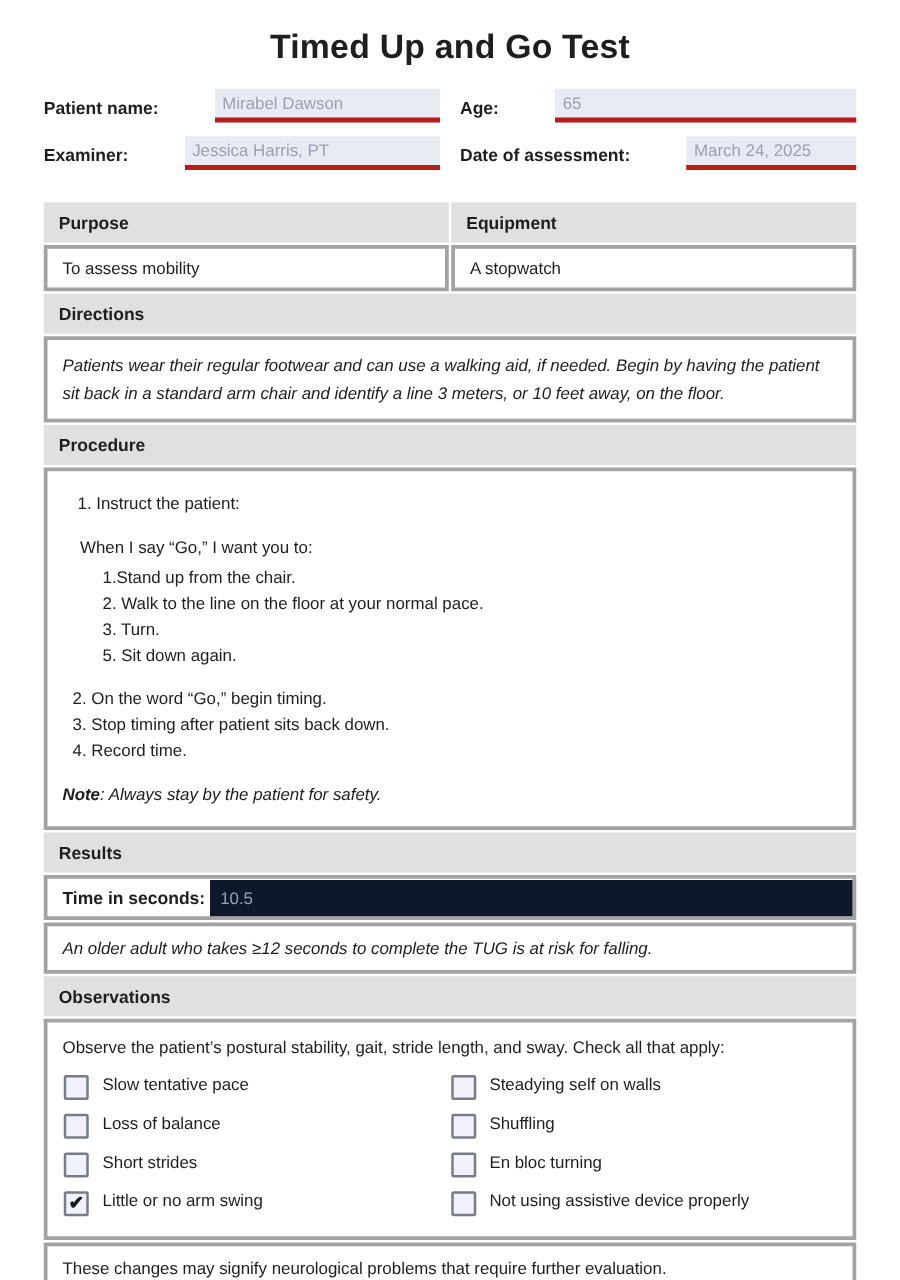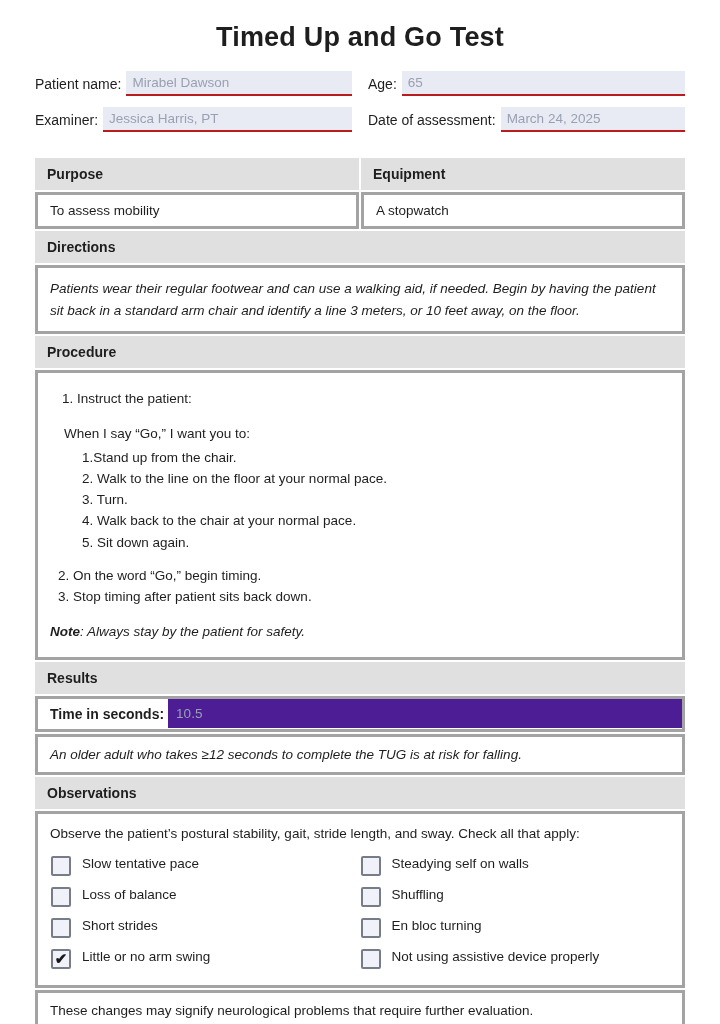--- a/index.html
+++ b/index.html
@@ -5,45 +5,45 @@
   * { box-sizing: border-box; }
   html,body { margin:0; padding:0; background:#ffffff; }
   body { font-family:"Liberation Sans", sans-serif; color:#1e1e1e; }
   .page { width:720px; height:1024px; overflow:hidden; background:#fff; }
 
   .title { text-align:center; font-size:27px; font-weight:bold; padding-top:22px; letter-spacing:0.2px; }
 
   
   .fields { width:650px; margin:18px auto 0; display:grid; grid-template-columns:1fr 1fr; column-gap:16px; row-gap:11px; }
   .field { display:flex; align-items:flex-end; font-size:14px; }
-  .field .lbl { font-weight:normal; white-space:nowrap; padding-right:5px; padding-bottom:4px; }
-  .field .val { flex:1; background:#e9ebf4; border-bottom:2px solid #b91c1c; color:#99a0b2; font-size:13.5px; padding:3px 4px 3px 6px; min-height:17px; line-height:17px; }
+  .field .lbl { font-weight:bold; white-space:nowrap; padding-right:5px; padding-bottom:4px; }
+  .field .val { flex:1; background:#e9ebf4; border-bottom:4px solid #b91c1c; color:#99a0b2; font-size:13.5px; padding:3px 4px 3px 6px; min-height:17px; line-height:17px;margin-left:40px; }
 
   
   .form { width:650px; margin:26px auto 0; font-size:13.5px; }
   .row { margin-bottom:2px; }
   .hdr { background:#e0e0e0; font-weight:bold; font-size:14px; padding:8px 12px; }
   .cell { background:#fff; border:3px solid #a3a3a3; padding:8px 12px; }
   .two-col { display:grid; grid-template-columns:1fr 1fr; gap:2px; margin-bottom:2px; }
 
   .dir-text { line-height:1.6; padding:10px 12px;font-style:italic; }
 
   .proc { padding:16px 12px 14px; line-height:1.5; }
   .p-step1 { margin-left:12px; }
   .p-instr-head { font-weight:normal; margin:15px 0 3px 14px; }
   .p-sub { margin-left:32px; }
   .p-sub div { margin-bottom:1px; }
   .p-late { margin-left:8px; margin-top:13px; }
   .p-late div { margin-bottom:1px; }
   .p-note { margin-top:15px; font-style:italic; }
   .p-note .nb { font-weight:bold; }
 
-  .time-row { display:flex; align-items:flex-start; padding:0; }
+  .time-row { display:flex; align-items:flex-end; padding:0; }
   .time-lbl { font-weight:bold; font-size:14px; padding:7px 4px 7px 12px; white-space:nowrap; }
-  .time-val { flex:1; background:#4c1d95; color:#99a0b2; padding:7px 8px; }
+  .time-val { flex:1; background:#0f172a; color:#99a0b2; padding:7px 8px; }
 
   .risk { font-style:italic; padding:10px 12px; }
 
   .obs { padding:12px 12px 16px; }
   .obs-intro { margin-bottom:15px; }
   .cb-grid { display:grid; grid-template-columns:1fr 1fr; row-gap:11px; padding-left:1px; }
   .cb { display:flex; gap:11px; }
   .cb .box { width:20px; height:20px; flex:0 0 20px; border:2px solid #767c88; background:#f1f2f9; border-radius:2px; display:flex; align-items:center; justify-content:center; font-size:15px; font-weight:bold; color:#15181d; line-height:1; }
   .obs-footer { padding:10px 12px 13px; }
 </style>
@@ -88,26 +88,26 @@
     <div class="row cell dir-text">Patients wear their regular footwear and can use a walking aid, if needed. Begin by having the patient sit back in a standard arm chair and identify a line 3 meters, or 10 feet away, on the floor.</div>
 
     <div class="row hdr">Procedure</div>
     <div class="row cell proc">
       <div class="p-step1">1. Instruct the patient:</div>
       <div class="p-instr-head">When I say “Go,” I want you to:</div>
       <div class="p-sub">
         <div>1.Stand up from the chair.</div>
         <div>2. Walk to the line on the floor at your normal pace.</div>
         <div>3. Turn.</div>
-        <div>4. Walk back to the chair at your normal pace.</div>
         <div>5. Sit down again.</div>
       </div>
       <div class="p-late">
         <div>2. On the word “Go,” begin timing.</div>
         <div>3. Stop timing after patient sits back down.</div>
+        <div>4. Record time.</div>
       </div>
       <div class="p-note">
         <span class="nb">Note</span><span>: Always stay by the patient for safety.</span>
       </div>
     </div>
 
     <div class="row hdr">Results</div>
     <div class="row cell time-row">
       <span class="time-lbl">Time in seconds:</span>
       <span class="time-val">10.5</span>

